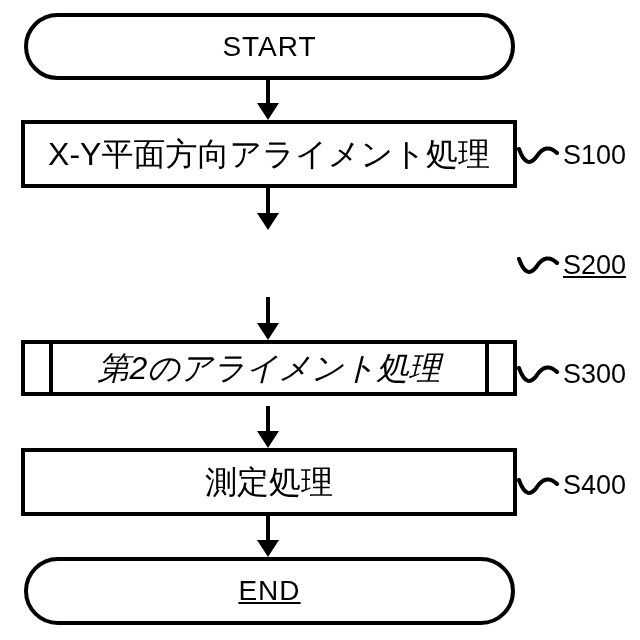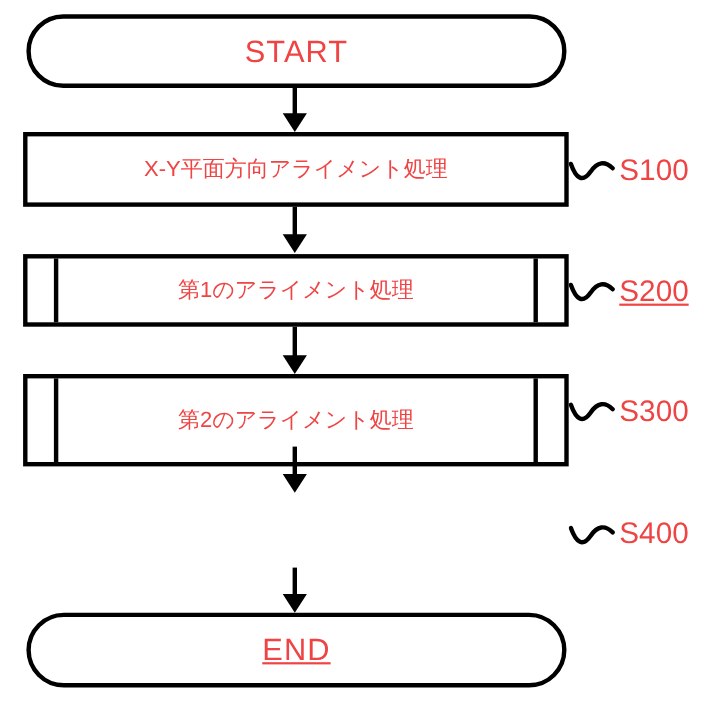--- a/index.html
+++ b/index.html
@@ -7,39 +7,39 @@
     padding: 0;
     background: #ffffff;
   }
   * { box-sizing: border-box; }
   .canvas {
     position: relative;
     width: 640px;
     height: 640px;
     background: #ffffff;
     font-family: "Liberation Sans", sans-serif;
-    color: #ef4444;
+    color: #000000;
     overflow: hidden;
   }
   .node {
     position: absolute;
     border: 4px solid #000000;
     background: #ffffff;
     display: flex;
     align-items: center;
     justify-content: center;
     text-align: center;
   }
   .terminator {
     border-radius: 35px;
     font-size: 28px;
     letter-spacing: 1px;
   }
   .process {
-    font-size: 20px;
+    font-size: 32px;
   }
   .node .label {
     line-height: 1;
     white-space: nowrap;
   }
   .strip {
     position: absolute;
     top: 0;
     bottom: 0;
     width: 4px;
@@ -109,54 +109,52 @@
       <path d="M2,7 C7,21 13,24 20,14 C26,5 33,4 40,11" fill="none" stroke="#000000" stroke-width="4" stroke-linecap="round"></path>
     </svg>
     <span class="step-text">S100</span>
   </div>
 
   <div class="arrow" style="top:188px; height:42px;">
     <div class="shaft"></div>
     <div class="head"></div>
   </div>
 
-  <div class="node process" style="left:21px; top:231px; width:496px; height:66px;">
-    <div class="strip left"></div>
-    <div class="strip right"></div>
-    <span class="label">第1のアライメント処理</span>
-  </div>
   <div class="step-ref" style="top:249px;text-decoration:underline;">
     <svg class="tilde" width="42" height="26" viewBox="0 0 42 26">
       <path d="M2,7 C7,21 13,24 20,14 C26,5 33,4 40,11" fill="none" stroke="#000000" stroke-width="4" stroke-linecap="round"></path>
     </svg>
     <span class="step-text">S200</span>
   </div>
 
   <div class="arrow" style="top:297px; height:43px;">
     <div class="shaft"></div>
     <div class="head"></div>
   </div>
 
-  <div class="node process" style="left:21px; top:340px; width:496px; height:84px;">
+  <div class="node process" style="left:21px; top:340px; width:496px; height:56px;font-style:italic;">
     <div class="strip left"></div>
     <div class="strip right"></div>
     <span class="label">第2のアライメント処理</span>
   </div>
   <div class="step-ref" style="top:358px;">
     <svg class="tilde" width="42" height="26" viewBox="0 0 42 26">
       <path d="M2,7 C7,21 13,24 20,14 C26,5 33,4 40,11" fill="none" stroke="#000000" stroke-width="4" stroke-linecap="round"></path>
     </svg>
     <span class="step-text">S300</span>
   </div>
 
   <div class="arrow" style="top:406px; height:42px;">
     <div class="shaft"></div>
     <div class="head"></div>
   </div>
 
+  <div class="node process" style="left:21px; top:448px; width:496px; height:68px;">
+    <span class="label">測定処理</span>
+  </div>
   <div class="step-ref" style="top:467px;align-items:flex-end;">
     <svg class="tilde" width="42" height="26" viewBox="0 0 42 26">
       <path d="M2,7 C7,21 13,24 20,14 C26,5 33,4 40,11" fill="none" stroke="#000000" stroke-width="4" stroke-linecap="round"></path>
     </svg>
     <span class="step-text">S400</span>
   </div>
 
   <div class="arrow" style="top:516px; height:41px;">
     <div class="shaft"></div>
     <div class="head"></div>

